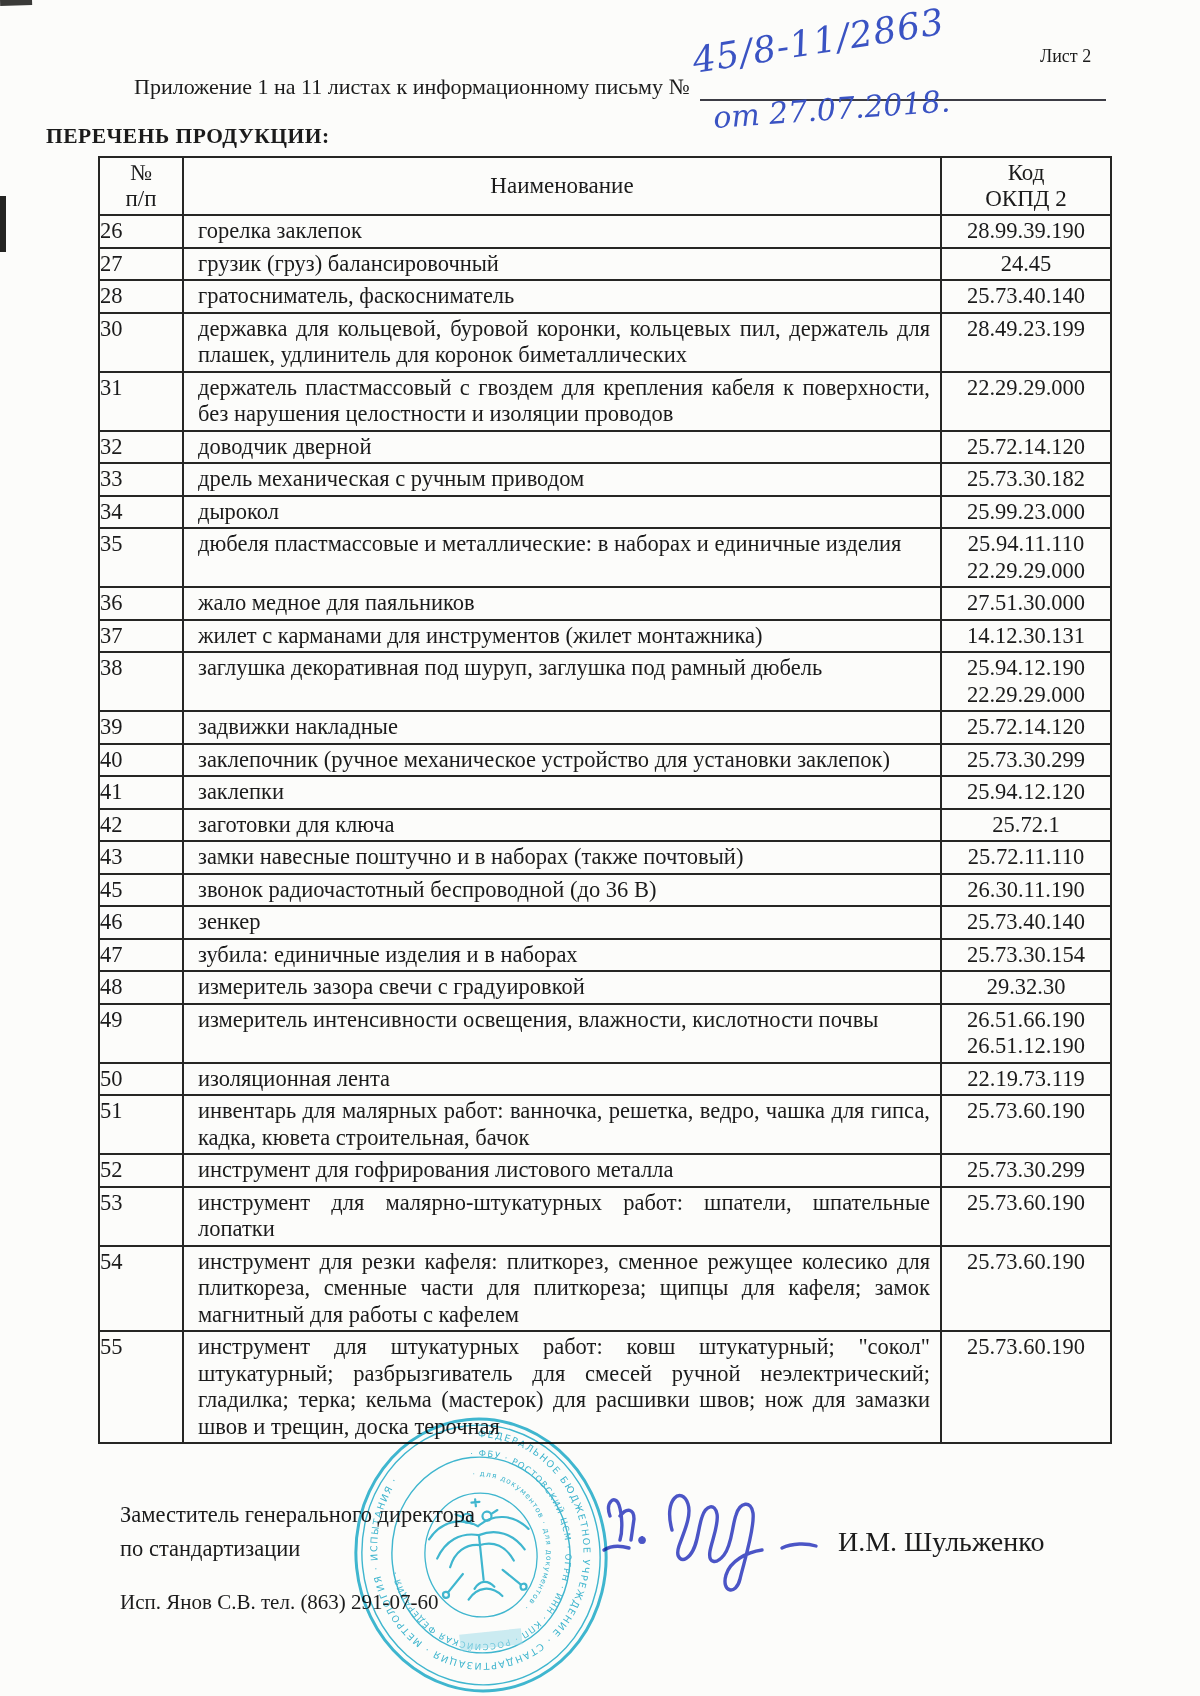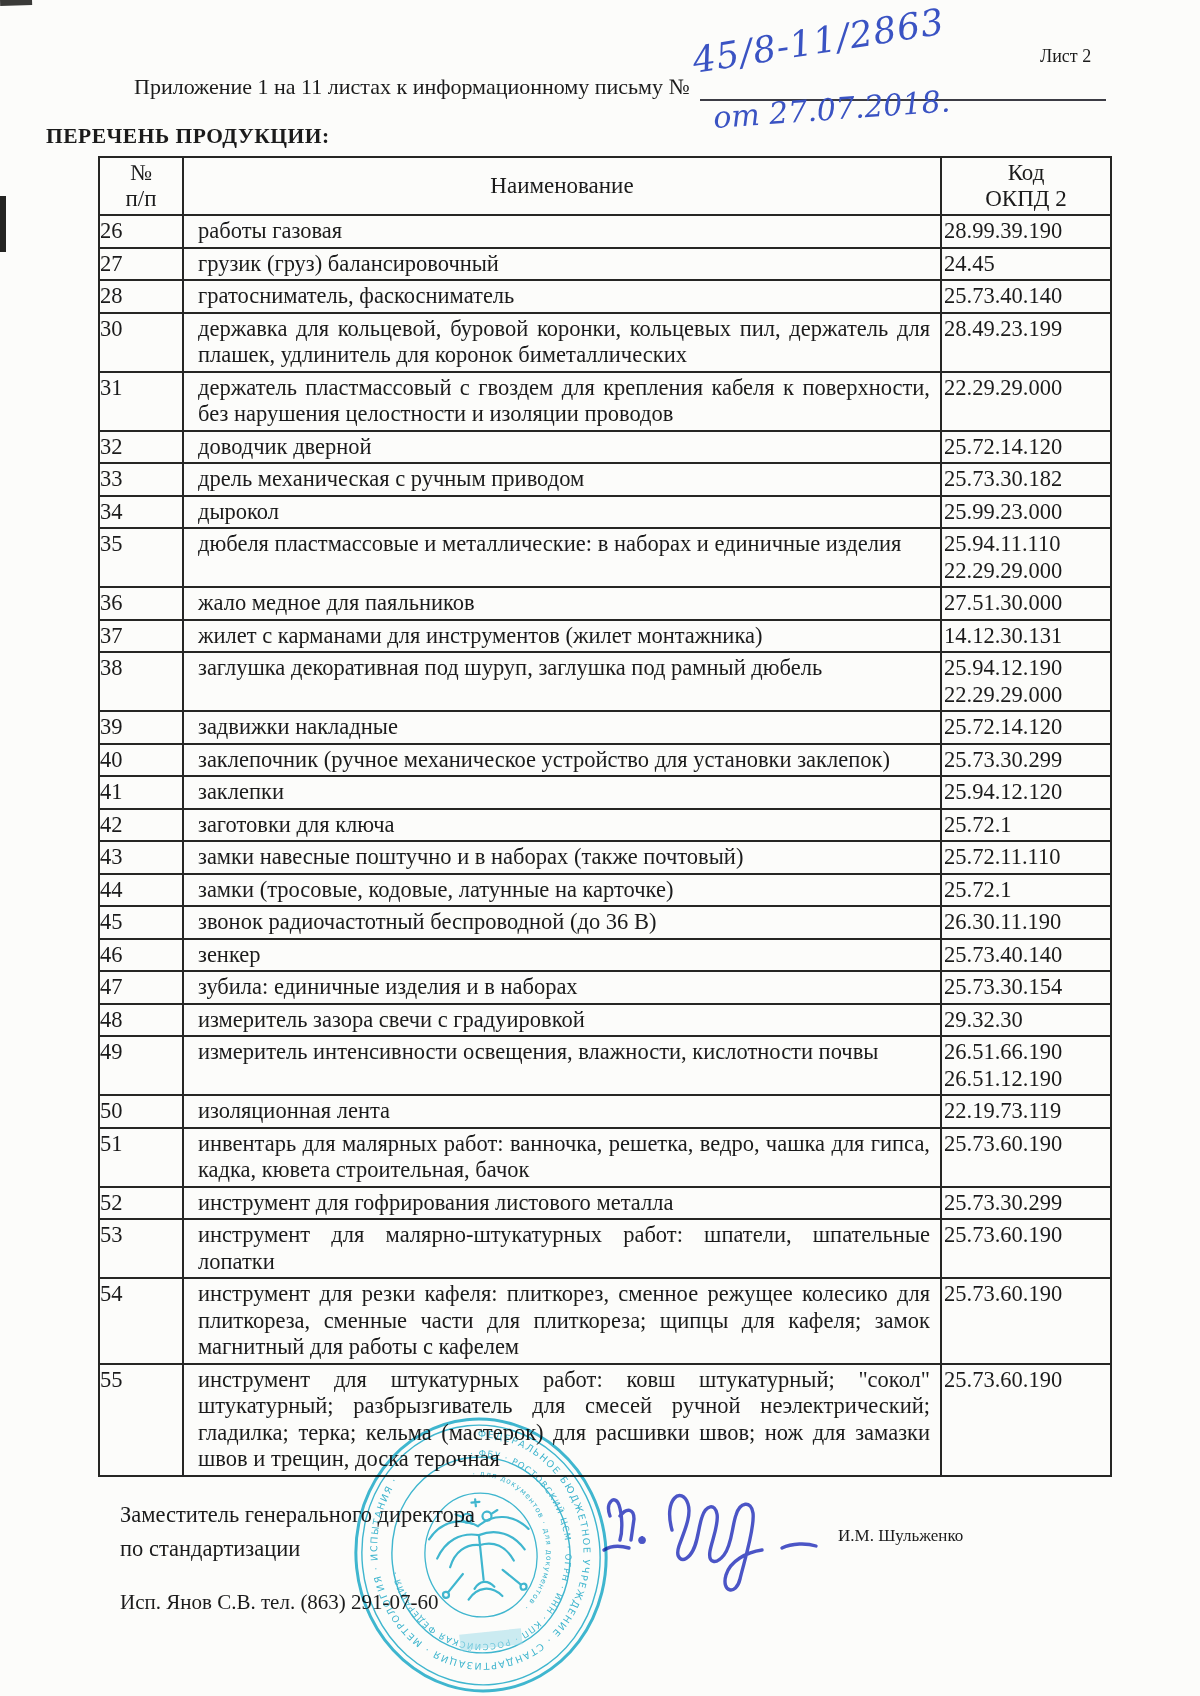--- a/index.html
+++ b/index.html
@@ -20,25 +20,25 @@
   
   .tbl-wrap{position:absolute;left:98px;top:156px;}
   table{border-collapse:collapse;width:1012px;table-layout:fixed;background:transparent;}
   th,td{border:2px solid #262624;font-size:22.5px;line-height:26.5px;font-weight:normal;}
   th{height:56px;text-align:center;vertical-align:middle;font-size:23px;line-height:26px;padding:0;}
   col.col-num{width:84px;}
   col.col-name{width:758px;}
   col.col-code{width:170px;}
   td.c-num{text-align:left;vertical-align:top;padding:2px 0;}
   td.c-name{text-align:justify;vertical-align:top;padding:2px 10px 2px 14px;}
-  td.c-code{vertical-align:top;padding:2px 2px;}
+  td.c-code{text-align:center;vertical-align:top;padding:2px 2px;}
   .code-line{white-space:nowrap;}
   
   .sign-title{position:absolute;left:120px;top:1498px;font-size:22.5px;line-height:34px;}
-  .signer-name{position:absolute;left:838px;top:1526px;font-size:17px;}
+  .signer-name{position:absolute;left:838px;top:1526px;font-size:28px;}
   .executor{position:absolute;left:120px;top:1590px;font-size:21px;}
   .signature-svg{position:absolute;left:592px;top:1468px;width:250px;height:140px;}
   .stamp-svg{position:absolute;left:352px;top:1414px;width:258px;height:282px;mix-blend-mode:multiply;opacity:0.92;}
 </style>
 </head>
 <body>
 
 <div id="page">
 
   <div class="corner-mark"></div>
@@ -69,21 +69,21 @@
           <th>Наименование</th>
           <th>
             <div>Код</div>
             <div>ОКПД 2</div>
           </th>
         </tr>
       </thead>
       <tbody>
           <tr>
             <td class="c-num">26</td>
-            <td class="c-name">работы газовая</td>
+            <td class="c-name">горелка заклепок</td>
             <td class="c-code">
               <div class="code-line">28.99.39.190</div>
             </td>
           </tr>
           <tr>
             <td class="c-num">27</td>
             <td class="c-name">грузик (груз) балансировочный</td>
             <td class="c-code">
               <div class="code-line">24.45</div>
             </td>
@@ -186,27 +186,20 @@
             <td class="c-name">заготовки для ключа</td>
             <td class="c-code">
               <div class="code-line">25.72.1</div>
             </td>
           </tr>
           <tr>
             <td class="c-num">43</td>
             <td class="c-name">замки навесные поштучно и в наборах (также почтовый)</td>
             <td class="c-code">
               <div class="code-line">25.72.11.110</div>
-            </td>
-          </tr>
-          <tr>
-            <td class="c-num">44</td>
-            <td class="c-name">замки (тросовые, кодовые, латунные на карточке)</td>
-            <td class="c-code">
-              <div class="code-line">25.72.1</div>
             </td>
           </tr>
           <tr>
             <td class="c-num">45</td>
             <td class="c-name">звонок радиочастотный беспроводной (до 36 В)</td>
             <td class="c-code">
               <div class="code-line">26.30.11.190</div>
             </td>
           </tr>
           <tr>

